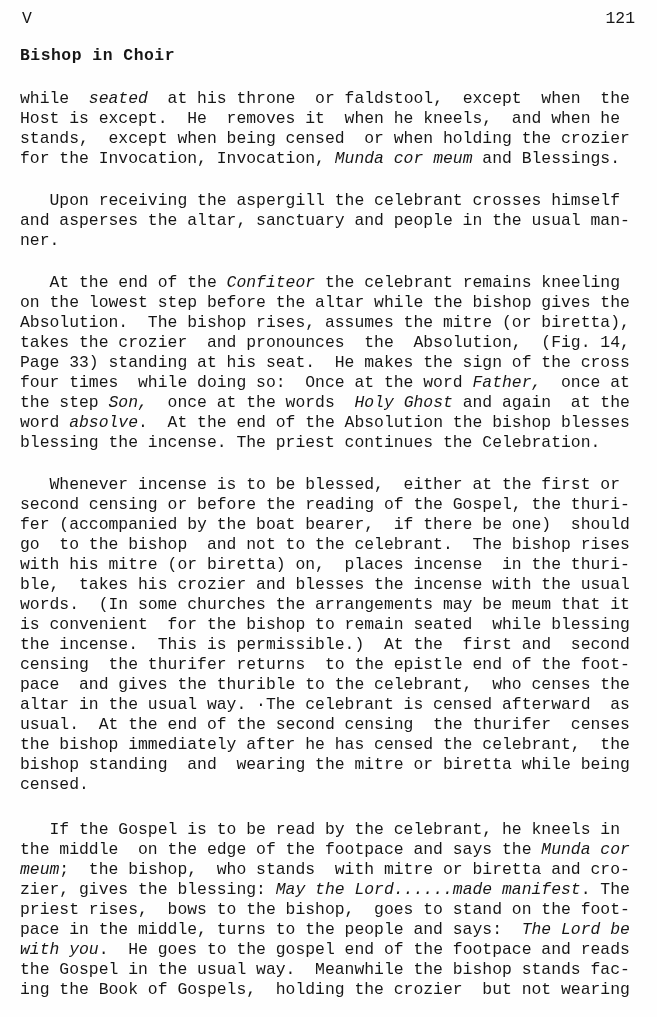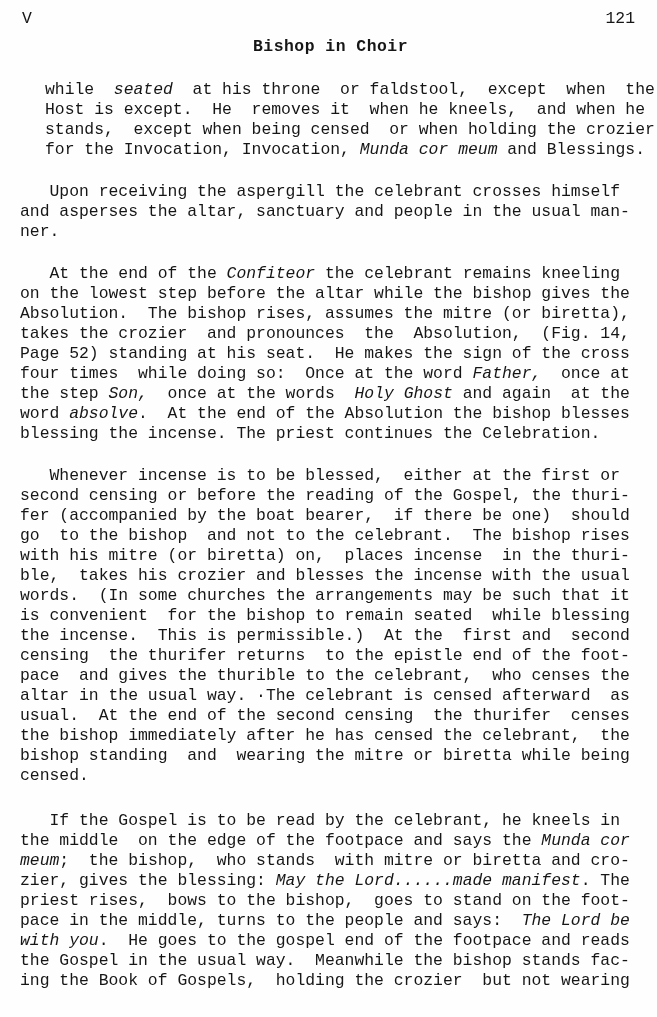--- a/index.html
+++ b/index.html
@@ -22,36 +22,35 @@
   .header-row {
     display: flex;
     justify-content: space-between;
     align-items: flex-start;
     height: 20px;
     line-height: 20px;
   }
   .section-marker { padding-left: 2px; }
   .page-number { padding-right: 6px; margin-left: 40px; }
   .page-title {
-    text-align: center;
+    text-align: left;
     font-weight: bold;
     height: 20px;
     line-height: 20px;
-    margin-top: 8px;
+    margin-top: 17px;
     letter-spacing: 0.5px;
   }
   .body-text {
     margin-top: 0;
   }
   .paragraph {
     margin-top: 22px;
   }
   .paragraph.p-first {
     margin-top: 23px;
-    margin-left: 25px;
   }
   .paragraph.p-last {
     margin-top: 25px;
   }
   .line {
     white-space: pre;
     height: 20px;
     line-height: 20px;
   }
   .line i {
@@ -77,34 +76,34 @@
       <div class="paragraph">
         <div class="line"><span>   Upon receiving the aspergill the celebrant crosses himself</span></div>
         <div class="line"><span>and asperses the altar, sanctuary and people in the usual man-</span></div>
         <div class="line"><span>ner.</span></div>
       </div>
       <div class="paragraph">
         <div class="line"><span>   At the end of the </span><i>Confiteor</i><span> the celebrant remains kneeling</span></div>
         <div class="line"><span>on the lowest step before the altar while the bishop gives the</span></div>
         <div class="line"><span>Absolution.  The bishop rises, assumes the mitre (or biretta),</span></div>
         <div class="line"><span>takes the crozier  and pronounces  the  Absolution,  (Fig. 14,</span></div>
-        <div class="line"><span>Page 52) standing at his seat.  He makes the sign of the cross</span></div>
+        <div class="line"><span>Page 33) standing at his seat.  He makes the sign of the cross</span></div>
         <div class="line"><span>four times  while doing so:  Once at the word </span><i>Father,</i><span>  once at</span></div>
         <div class="line"><span>the step </span><i>Son,</i><span>  once at the words  </span><i>Holy Ghost</i><span> and again  at the</span></div>
         <div class="line"><span>word </span><i>absolve</i><span>.  At the end of the Absolution the bishop blesses</span></div>
         <div class="line"><span>blessing the incense. The priest continues the Celebration.</span></div>
       </div>
       <div class="paragraph">
         <div class="line"><span>   Whenever incense is to be blessed,  either at the first or</span></div>
         <div class="line"><span>second censing or before the reading of the Gospel, the thuri-</span></div>
         <div class="line"><span>fer (accompanied by the boat bearer,  if there be one)  should</span></div>
         <div class="line"><span>go  to the bishop  and not to the celebrant.  The bishop rises</span></div>
         <div class="line"><span>with his mitre (or biretta) on,  places incense  in the thuri-</span></div>
         <div class="line"><span>ble,  takes his crozier and blesses the incense with the usual</span></div>
-        <div class="line"><span>words.  (In some churches the arrangements may be such that it</span></div>
+        <div class="line"><span>words.  (In some churches the arrangements may be meum that it</span></div>
         <div class="line"><span>is convenient  for the bishop to remain seated  while blessing</span></div>
         <div class="line"><span>the incense.  This is permissible.)  At the  first and  second</span></div>
         <div class="line"><span>censing  the thurifer returns  to the epistle end of the foot-</span></div>
         <div class="line"><span>pace  and gives the thurible to the celebrant,  who censes the</span></div>
         <div class="line"><span>altar in the usual way. ·The celebrant is censed afterward  as</span></div>
         <div class="line"><span>usual.  At the end of the second censing  the thurifer  censes</span></div>
         <div class="line"><span>the bishop immediately after he has censed the celebrant,  the</span></div>
         <div class="line"><span>bishop standing  and  wearing the mitre or biretta while being</span></div>
         <div class="line"><span>censed.</span></div>
       </div>

